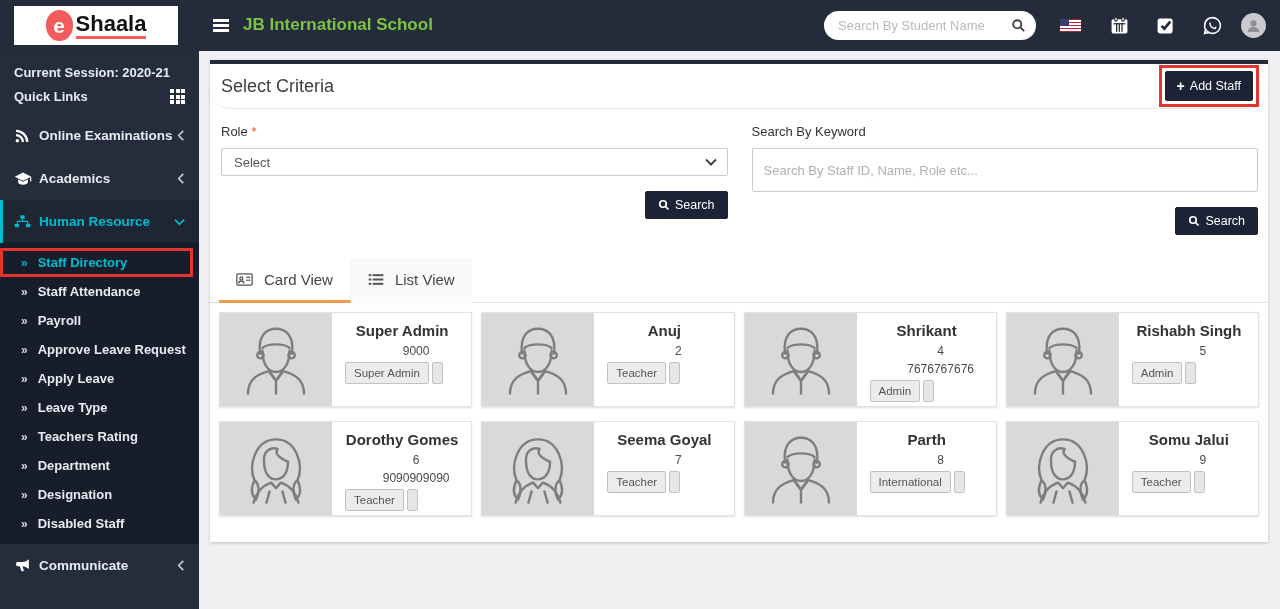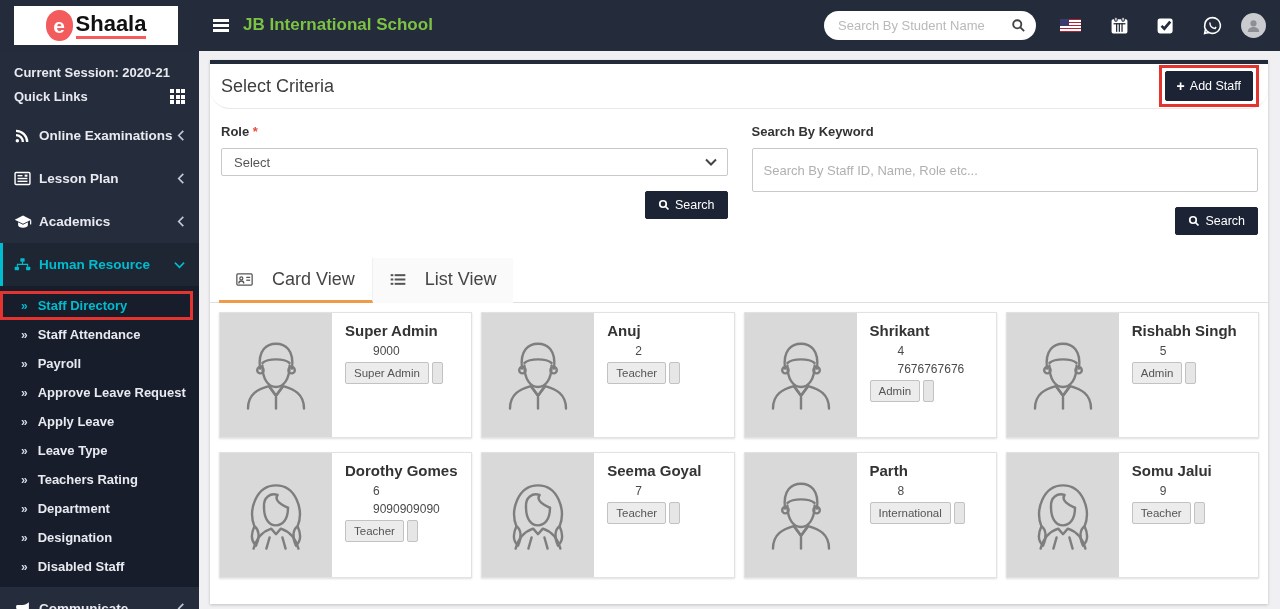--- a/index.html
+++ b/index.html
@@ -52,38 +52,38 @@
   
   .main { position:absolute; left:210px; top:60px; width:1058px; }
   .panel { background:#fff; border-top:4px solid #222b3a; box-shadow:0 1px 3px rgba(0,0,0,.2); padding-bottom:26px; }
   .panel-head { height:45px; display:flex; align-items:center; padding:0 9px 0 11px; border-bottom:1px solid #e9e9e9;border-radius:20px; }
   .panel-title { font-size:18px; color:#3e3e3e; }
   .add-wrap { margin-left:auto; border:3px solid #e3342f; padding:3px; background:#fff; }
   .btn-dark { background:#1b2335; color:#fff; font-size:12.5px; border:1px solid #1b2335; border-radius:2px;
     display:flex; align-items:center; gap:5px; padding:6px 11px; cursor:pointer; font-family:inherit; }
   .filters { display:flex; gap:24px; padding:15px 10px 0 11px; }
   .fcol { flex:1; }
-  .flabel { font-size:13px; font-weight:bold; color:#333; margin-bottom:9px; }
+  .flabel { font-size:13px; font-weight:normal; color:#333; margin-bottom:9px; }
   .req { color:#e74c3c; }
   .select-box { height:28px; border:1px solid #c9c9c9; border-radius:2px; display:flex; align-items:center;
     justify-content:space-between; padding:0 10px 0 12px; font-size:13px; color:#555; cursor:pointer; background:#fff; }
   .text-input { width:100%; height:44px; border:1px solid #c9c9c9; border-radius:2px; padding:0 11px; font-size:13px; color:#555; outline:none; }
   .text-input::placeholder { color:#b0b0b0; }
   .search-row { display:flex; justify-content:flex-end; margin-top:15px; }
   .search-row .btn-dark { height:28px; padding:0 12px; }
 
   
   .tabs { display:flex; margin-top:23px; border-bottom:1px solid #e0e0e0; padding-left:9px; }
-  .tab { height:45px; display:flex; align-items:center; gap:19px; padding:0 17px; font-size:18px; color:#454545;
+  .tab { height:45px; display:flex; align-items:center; gap:11px; padding:0 17px; font-size:15px; color:#454545;
     background:#fafafa; border-bottom:3px solid transparent; margin-bottom:-1px; cursor:pointer;justify-content:center; }
   .tab.active { background:#fff; border-bottom:3px solid #ef9b4a; border-right:1px solid #f0f0f0; }
 
   
   .cards { padding:9px 9px 0 9px; display:grid; grid-template-columns:repeat(4, 1fr); gap:14px 9px; }
-  .card { height:126px; background:#fff; border:1px solid #e2e2e2; box-shadow:0 1px 2px rgba(0,0,0,.13); display:flex; cursor:pointer; }
+  .card { height:95px; background:#fff; border:1px solid #e2e2e2; box-shadow:0 1px 2px rgba(0,0,0,.13); display:flex; cursor:pointer;text-align:center; }
   .card-img { width:112px; flex:0 0 112px; background:#d9d9d9; display:flex; align-items:center; justify-content:center; }
   .card-body { flex:1; padding:9px 12px 0 13px; overflow:hidden; }
   .staff-name { font-size:15px; font-weight:bold; color:#333; margin-bottom:5px; white-space:nowrap; }
   .staff-sub { font-size:12px; color:#4a4a4a; margin-bottom:4px;margin-left:28px; }
   .badge-row { display:flex; margin-top:3px; }
   .badge { background:#ececec; border:1px solid #c2c2c2; border-radius:2px; font-size:11.5px; color:#555; padding:4px 8px; }
   .badge-extra { width:11px; padding:4px 0; margin-left:3px; background:#e6e6e6; }
 </style>
 </head>
 <body>
@@ -201,37 +201,20 @@
         </svg>
       </span>
       <span>Online Examinations</span>
       <span class="chev">
         <svg width="8" height="11" viewBox="0 0 8 12" fill="none" stroke="#c4c8d2" stroke-width="1.8">
             <path d="M6.5 1 L1.5 6 L6.5 11"></path>
           </svg>
       </span>
     </div>
 
-    <div class="nav-item">
-      <span class="nicon">
-        <svg width="17" height="15" viewBox="0 0 24 20" fill="none" stroke="#fff" stroke-width="2">
-          <rect x="1.5" y="1.5" width="21" height="17" rx="1.5"></rect>
-          <line x1="5" y1="6" x2="12" y2="6"></line>
-            <line x1="5" y1="10" x2="19" y2="10"></line>
-            <line x1="5" y1="14" x2="19" y2="14"></line>
-          <rect x="15" y="4.5" width="4" height="3" fill="#fff" stroke="none"></rect>
-        </svg>
-      </span>
-      <span>Lesson Plan</span>
-      <span class="chev">
-        <svg width="8" height="11" viewBox="0 0 8 12" fill="none" stroke="#c4c8d2" stroke-width="1.8">
-            <path d="M6.5 1 L1.5 6 L6.5 11"></path>
-          </svg>
-      </span>
-    </div>
 
     <div class="nav-item">
       <span class="nicon">
         <svg width="18" height="15" viewBox="0 0 24 20" fill="#fff">
           <path d="M12 2 L23 7.5 L12 13 L1 7.5 z"></path>
           <path d="M5.5 11 v4 c0 1.8 3 3.2 6.5 3.2 s6.5-1.4 6.5-3.2 v-4 l-6.5 3.2 z"></path>
           <rect x="21.4" y="8" width="1.6" height="6" rx="0.8"></rect>
         </svg>
       </span>
       <span>Academics</span>

